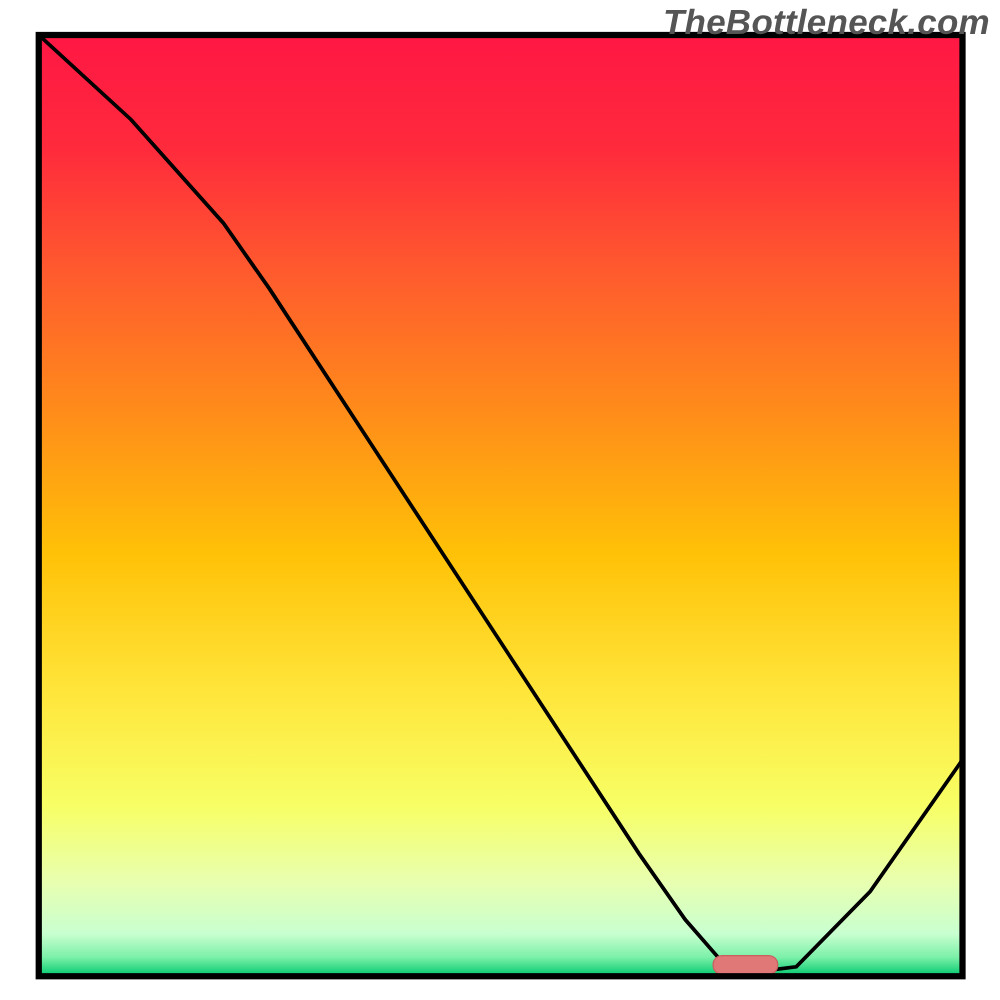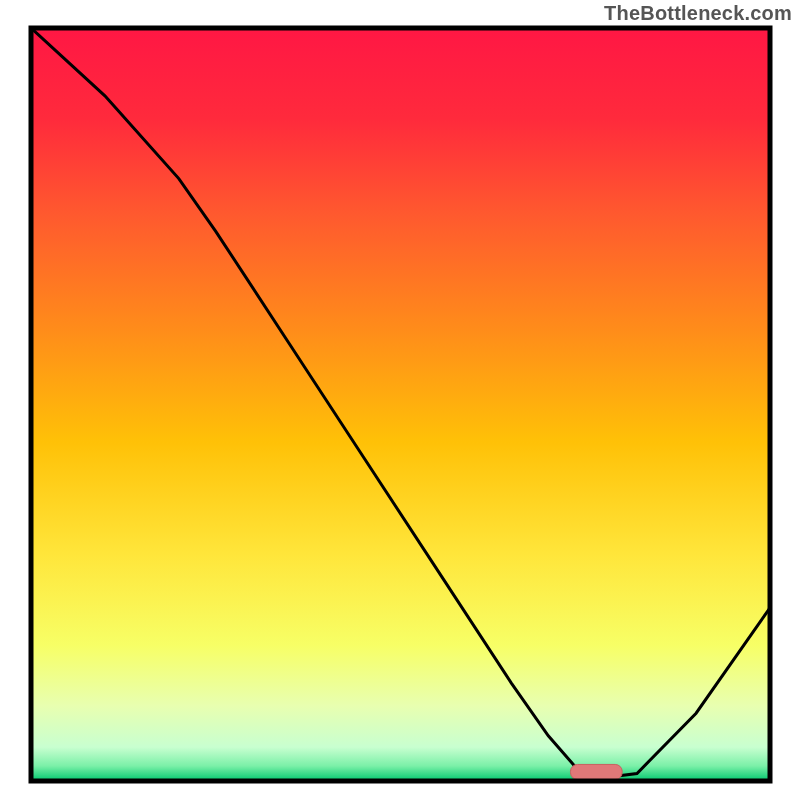--- a/index.html
+++ b/index.html
@@ -15,24 +15,25 @@
     position: absolute;
     left: 0;
     top: 0;
     width: 800px;
     height: 800px;
   }
   .watermark {
     position: absolute;
     top: 2px;
     right: 8px;
-    font-size: 20px;
+    font-size: 28px;
     font-weight: 600;
     color: #555555;
     letter-spacing: 0.2px;
+    font-style: italic;
   }
   svg {
     display: block;
   }
 </style>
 </head>
 <body>
 
 <div class="frame">
   <svg id="chart-svg" width="800" height="800" viewBox="0 0 800 800">

